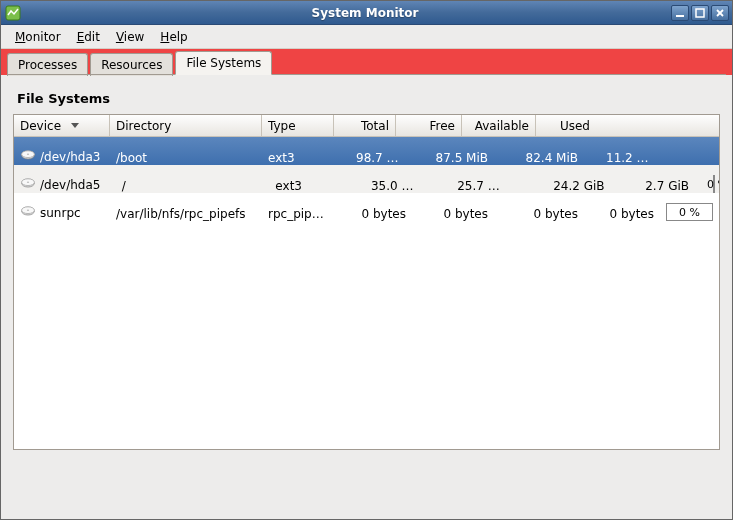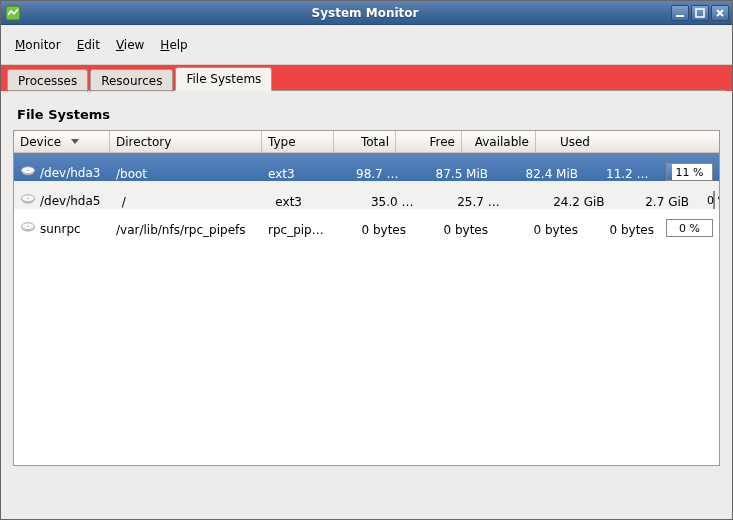--- a/index.html
+++ b/index.html
@@ -47,21 +47,21 @@
     width: 18px; height: 16px;
     background: linear-gradient(to bottom, #7ea3cd, #466f9f);
     border: 1px solid #2a4a75;
     border-radius: 2px;
     display: flex; align-items: center; justify-content: center;
     cursor: pointer;
   }
   .win-btn svg { display: block; }
   
   .menubar {
-    height: 40px;
+    height: 24px;
     background: #edeceb;
     border-bottom: 1px solid #d4d0c8;
     display: flex;
     align-items: center;
     padding: 0 6px;
   }
   .menu-item {
     padding: 2px 8px;
     color: #000;
     cursor: pointer;
@@ -278,26 +278,20 @@
   <ellipse cx="10" cy="6" rx="1.4" ry="0.9" fill="#bbb"></ellipse>
 </svg></span>
             <span>/dev/hda3</span>
           </div>
           <div class="cell col-directory">/boot</div>
           <div class="cell col-type">ext3</div>
           <div class="cell col-total right">98.7 MiB</div>
           <div class="cell col-free right">87.5 MiB</div>
           <div class="cell col-available right">82.4 MiB</div>
           <div class="cell col-usedsize right">11.2 MiB</div>
-          <div class="cell col-usedbar">
-            <div class="usage-bar">
-              <div class="usage-fill" style="width:11%"></div>
-              <span class="usage-label">11 %</span>
-            </div>
-          </div>
         </div>
         <div class="row alt">
           <div class="cell col-device">
             <span><svg class="disk-icon" viewBox="0 0 20 14">
   <ellipse cx="10" cy="7" rx="8" ry="5" fill="#e8e8e8" stroke="#888"></ellipse>
   <ellipse cx="10" cy="6" rx="8" ry="4.2" fill="#f8f8f8" stroke="#aaa"></ellipse>
   <ellipse cx="10" cy="6" rx="1.4" ry="0.9" fill="#bbb"></ellipse>
 </svg></span>
             <span>/dev/hda5</span>
           </div>

